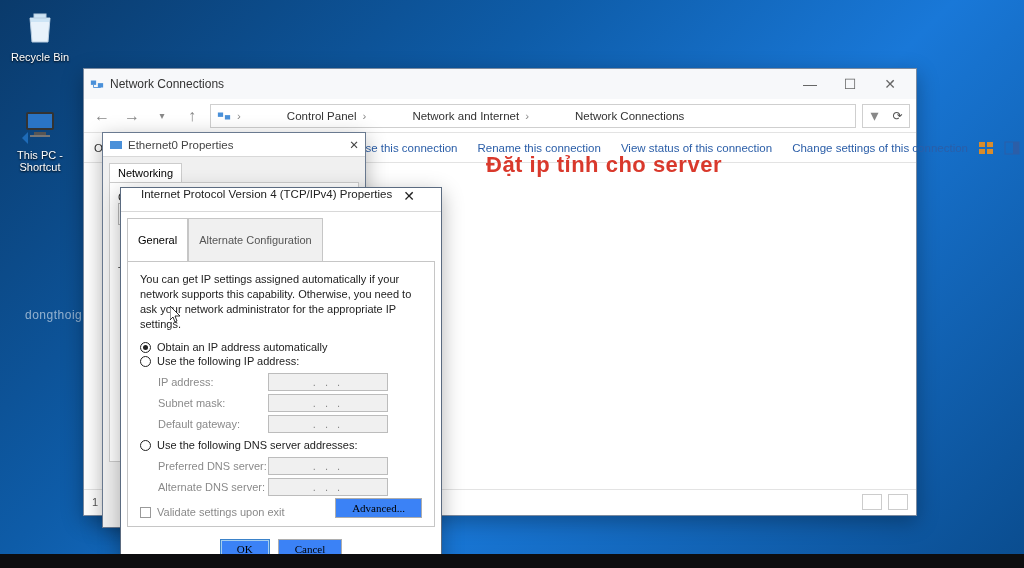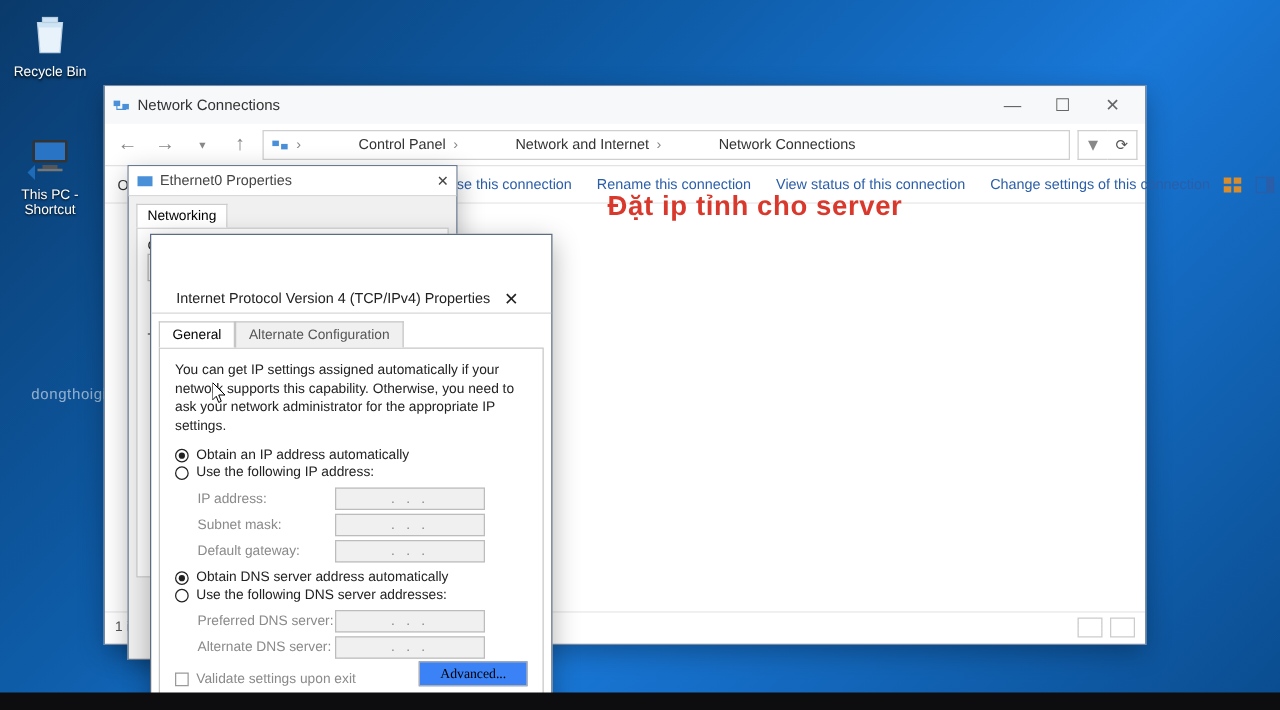--- a/index.html
+++ b/index.html
@@ -44,25 +44,25 @@
 .ethprops .titlebar { height: 24px; background: #fff; display: flex; align-items: center; padding: 0 6px; font-size: 11.5px; color: #444; border-bottom: 1px solid #d8d8d8; }
 .ethprops .titlebar .sp { flex: 1; display:flex; align-items:center; gap:5px;}
 .ethprops .tabs { display: flex; padding: 6px 6px 0; }
 .ethprops .tab { font-size: 11px; padding: 3px 8px; background: #fff; border: 1px solid #ccc; border-bottom: none; }
 .ethprops .body { background: #fff; margin: 0 6px 6px; border: 1px solid #ccc; height: 280px; padding: 8px; font-size: 11px; }
 .ethprops .field { border: 1px solid #bbb; height: 22px; background: #fff; margin-bottom: 8px; }
 .ethprops .lbl { font-size: 11px; color: #222; }
 
 
 .ipv4 { left: 120px; top: 187px; width: 322px; background: #fff; border: 1px solid #5b6b80; }
-.ipv4 .titlebar { height: 24px; display: flex; align-items: center; padding: 0 20px; font-size: 11.5px; color: #222; border-bottom: 1px solid #d8d8d8; margin-top: 39px; }
+.ipv4 .titlebar { height: 24px; display: flex; padding: 0 20px; font-size: 11.5px; color: #222; border-bottom: 1px solid #d8d8d8; }
 .ipv4 .titlebar .sp { flex: 1; }
 .ipv4 .close { width: 24px; text-align: center; cursor: pointer; font-size: 14px; }
 .ipv4 .tabs { display: flex; padding: 6px 6px 0; font-size: 11px; }
-.ipv4 .tab { padding: 4px 10px; background: #fff; border: 1px solid #c6c6c6; border-bottom: none; cursor: pointer; }
+.ipv4 .tab { padding: 15px 10px; background: #fff; border: 1px solid #c6c6c6; border-bottom: none; cursor: pointer; }
 .ipv4 .tab.active { background: #fff; position: relative; z-index: 2; }
 .ipv4 .tab.inactive { background: #f0f0f0; color: #555; }
 .ipv4 .panel { margin: 0 6px 6px; border: 1px solid #c6c6c6; background: #fff; padding: 10px 12px 8px; font-size: 11px; color: #222; }
 .ipv4 .help { line-height: 1.35; margin-bottom: 10px; }
 .ipv4 .radio { display: flex; align-items: center; gap: 6px; margin: 2px 0; cursor: pointer; }
 .ipv4 .radio .rdo { width: 11px; height: 11px; border: 1px solid #222; border-radius: 50%; display: flex; align-items: center; justify-content: center; }
 .ipv4 .radio.sel .rdo::after { content: ""; width: 5px; height: 5px; background: #222; border-radius: 50%; }
 .ipv4 .fields { margin: 6px 0 6px 18px; }
 .ipv4 .row { display: flex; align-items: center; margin: 3px 0; }
 .ipv4 .row label { width: 110px; color: #8a8a8a; }
@@ -225,24 +225,20 @@
       <div class="row">
           <label>Subnet mask:</label>
           <div class="ipbox disabled">.   .   .</div>
         </div>
       <div class="row">
           <label>Default gateway:</label>
           <div class="ipbox disabled">.   .   .</div>
         </div>
     </div>
 
-    <div class="radio sel">
-      <span class="rdo"></span>
-      <span>Obtain DNS server address automatically</span>
-    </div>
     <div class="radio">
       <span class="rdo"></span>
       <span>Use the following DNS server addresses:</span>
     </div>
     <div class="fields">
       <div class="row">
           <label>Preferred DNS server:</label>
           <div class="ipbox disabled">.   .   .</div>
         </div>
       <div class="row">

